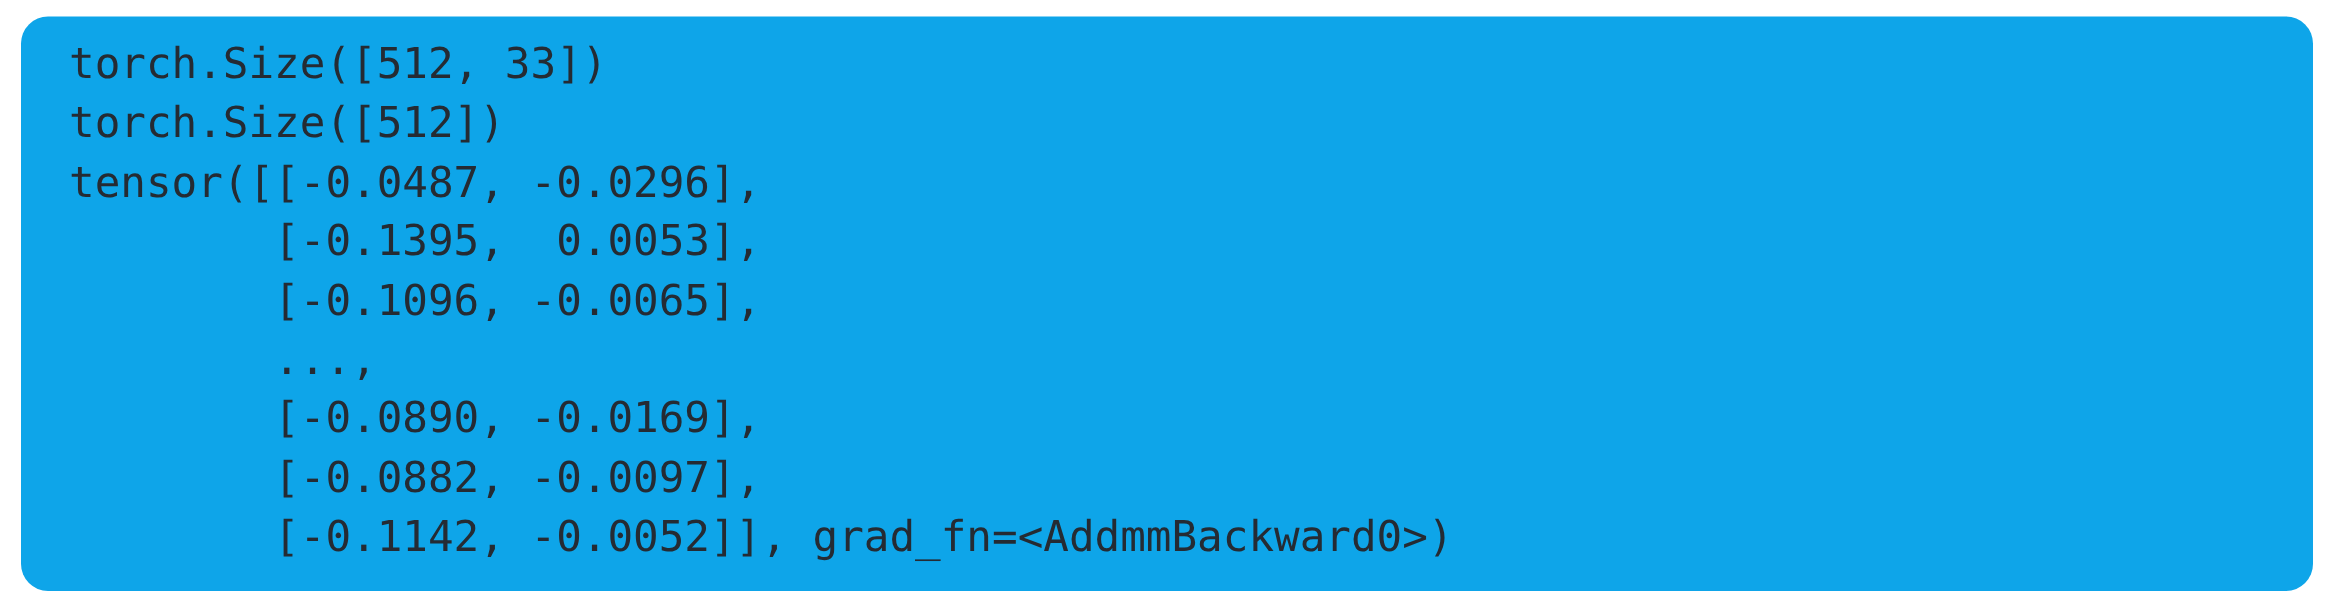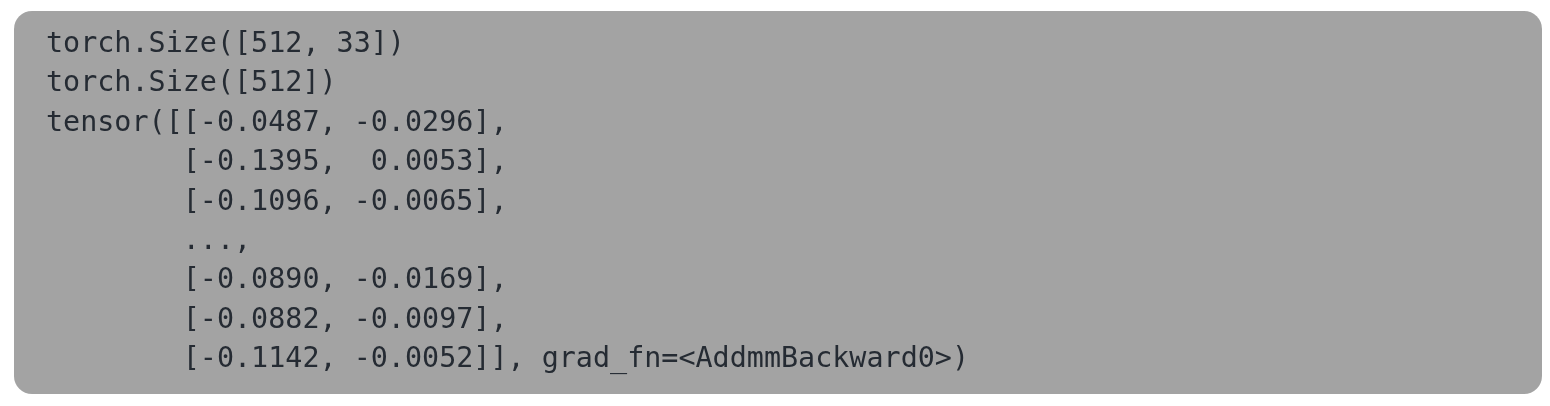--- a/index.html
+++ b/index.html
@@ -25,21 +25,21 @@
     font-size: 28.4px;
     line-height: 39.4px;
     letter-spacing: 0;
     color: #252b33;
     white-space: pre;
   }
 </style>
 </head>
 <body style="background: rgb(255, 255, 255);">
 
-<div class="output-block" style="background: #a3a3a3;">
+<div class="output-block" style="background: #0ea5e9;">
   <pre class="code" style="color: rgb(37, 43, 51);">torch.Size([512, 33])
 torch.Size([512])
 tensor([[-0.0487, -0.0296],
         [-0.1395,  0.0053],
         [-0.1096, -0.0065],
         ...,
         [-0.0890, -0.0169],
         [-0.0882, -0.0097],
         [-0.1142, -0.0052]], grad_fn=&lt;AddmmBackward0&gt;)</pre>
 </div>

